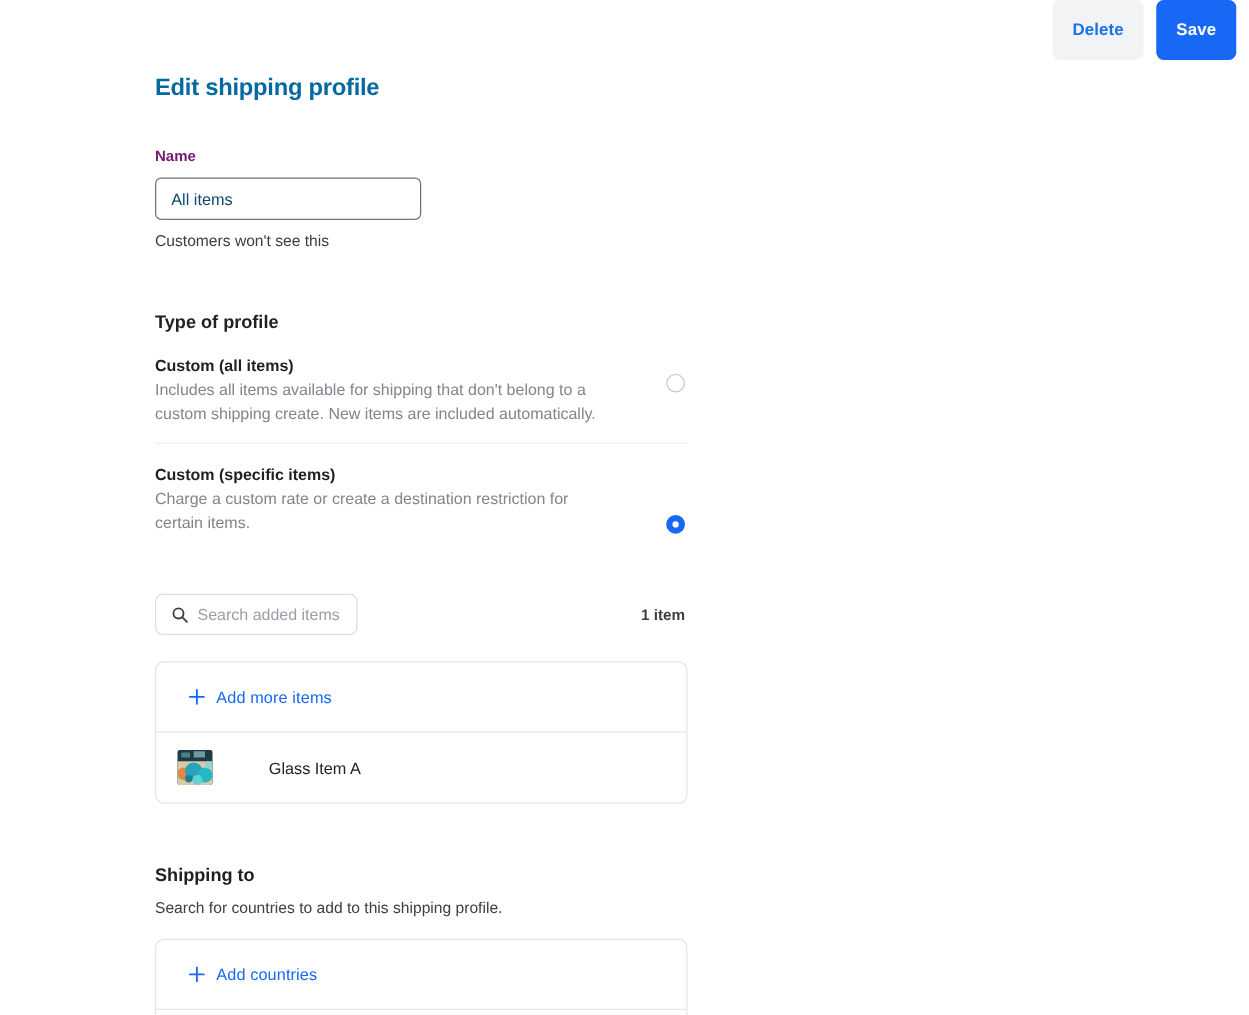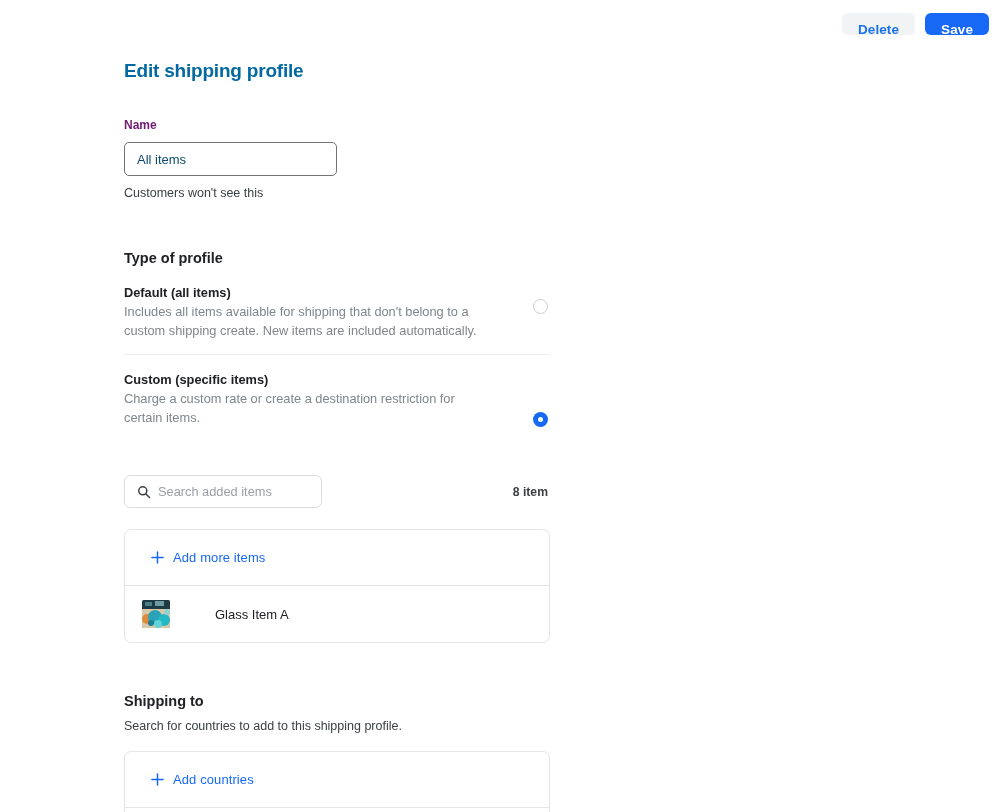--- a/index.html
+++ b/index.html
@@ -32,21 +32,21 @@
   }
   .btn {
     border: none;
     border-radius: 6px;
     font-family: "Liberation Sans", sans-serif;
     font-size: 13.5px;
     font-weight: bold;
     letter-spacing: .1px;
     cursor: pointer;
     padding: 0 16px;
-    height: 22px;
+    height: 48px;
     line-height: 34px;
     white-space: nowrap;
   }
   .btn-delete {
     background: #f1f3f4;
     color: #1a73e8;
   }
   .btn-save {
     background: #1668f5;
     color: #ffffff;
@@ -151,21 +151,21 @@
 
   
   .search-row {
     display: flex;
     align-items: center;
     justify-content: space-between;
     margin-top: 34px;
   }
   .search-box {
     position: relative;
-    width: 198px;
+    width: 162px;
     height: 33px;
     border: 1px solid #dadce0;
     border-radius: 6px;
     display: flex;
     align-items: center;
   }
   .search-box .s-icon {
     position: absolute;
     left: 12px;
     top: 50%;
@@ -268,21 +268,21 @@
     
     <div class="field-label">Name</div>
     <input class="text-input" type="text" value="All items" style="">
     <div class="helper-text">Customers won't see this</div>
 
     
     <div class="section-title">Type of profile</div>
 
     <div class="option-row first">
       <div class="option-text">
-        <div class="option-title">Default (all items)</div>
+        <div class="option-title">Custom (all items)</div>
         <div class="option-desc">Includes all items available for shipping that don't belong to a custom shipping create. New items are included automatically.</div>
       </div>
       <div class="radio radio-off"></div>
     </div>
 
     <div class="option-row">
       <div class="option-text">
         <div class="option-title">Custom (specific items)</div>
         <div class="option-desc">Charge a custom rate or create a destination restriction for certain items.</div>
       </div>
@@ -293,21 +293,21 @@
 
     
     <div class="search-row">
       <div class="search-box">
         <svg class="s-icon" viewBox="0 0 16 16">
           <circle cx="6.6" cy="6.6" r="4.6" fill="none" stroke="#3c4043" stroke-width="1.7"></circle>
           <line x1="10.2" y1="10.2" x2="14.3" y2="14.3" stroke="#3c4043" stroke-width="1.7" stroke-linecap="round"></line>
         </svg>
         <input type="text" placeholder="Search added items" style="">
       </div>
-      <div class="item-count">8 item</div>
+      <div class="item-count">1 item</div>
     </div>
 
     
     <div class="card card-items">
       <div class="card-action">
         <svg class="plus" viewBox="0 0 14 14">
           <line x1="7" y1="1" x2="7" y2="13" stroke="#1668f5" stroke-width="1.6" stroke-linecap="round"></line>
           <line x1="1" y1="7" x2="13" y2="7" stroke="#1668f5" stroke-width="1.6" stroke-linecap="round"></line>
         </svg>
         <span class="link-label">Add more items</span>

